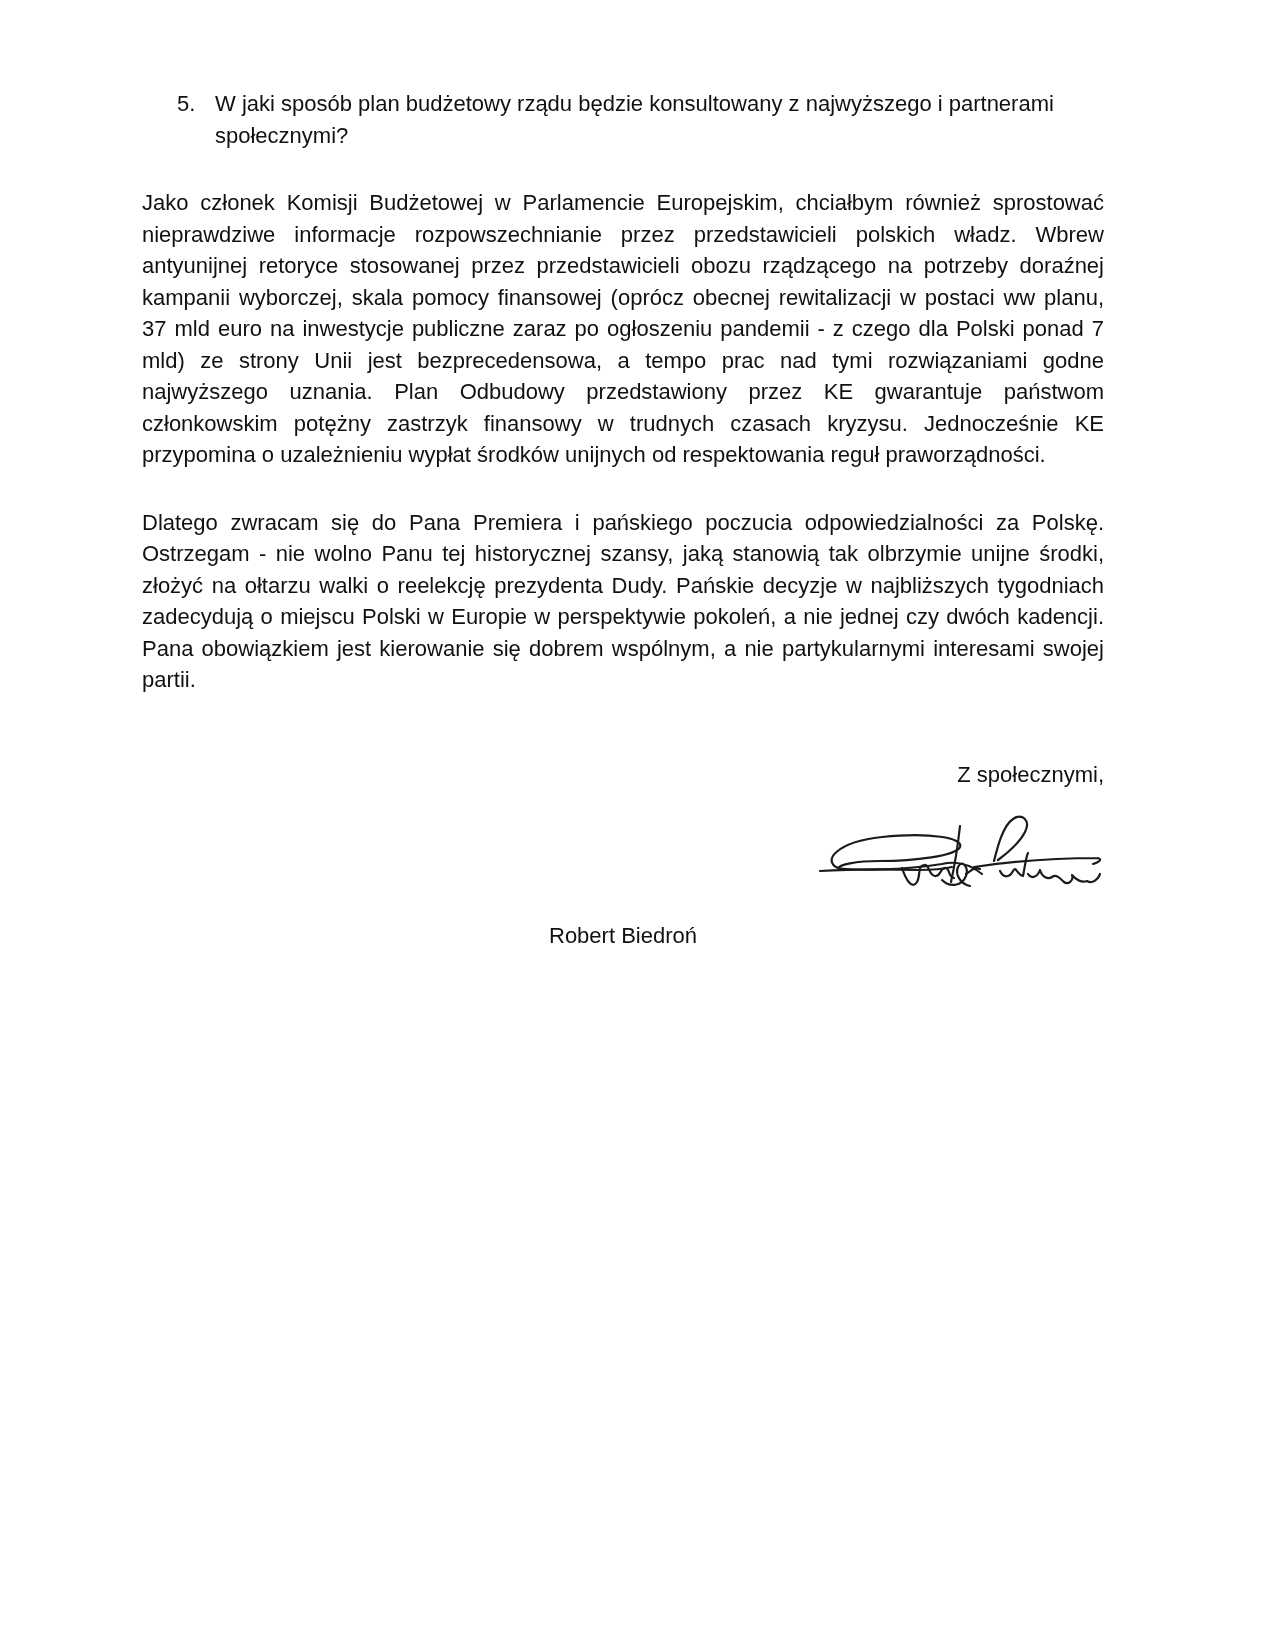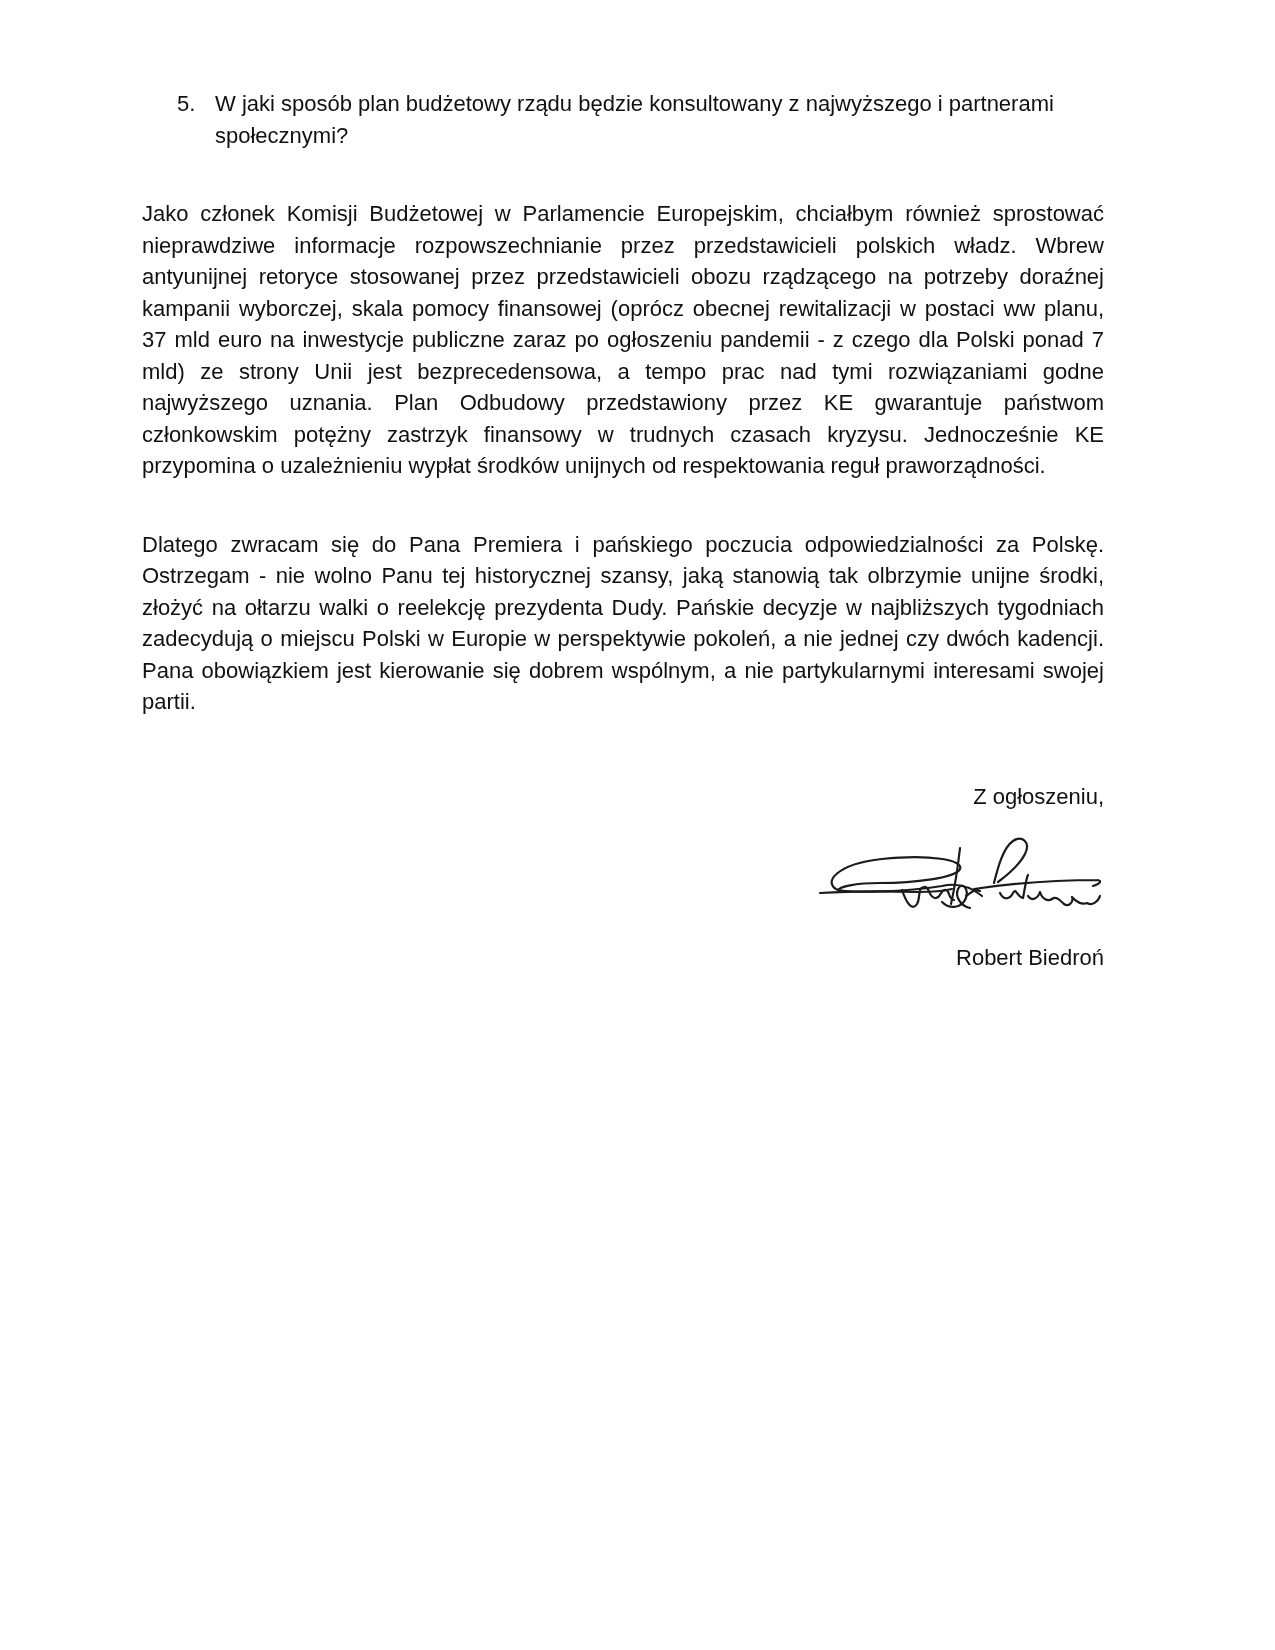--- a/index.html
+++ b/index.html
@@ -29,21 +29,21 @@
     display: flex;
     margin-left: 35px;
   }
   .question-item .num {
     flex: 0 0 38px;
   }
   .question-item .q-text {
     flex: 1 1 auto;
   }
   p.body-par {
-    margin: 47px 0 0 0;
+    margin: 36px 0 0 0;
     text-align: justify;
   }
   .valediction {
     margin-top: 63px;
     text-align: right;
   }
   .signature-wrap {
     margin-top: 24px;
     width: 290px;
     height: 80px;
@@ -57,39 +57,39 @@
   }
   .signature-wrap path {
     fill: none;
     stroke: #1b1b1b;
     stroke-width: 2.2;
     stroke-linecap: round;
     stroke-linejoin: round;
   }
   .signatory {
     margin-top: 26px;
-    text-align: right;
+    text-align: center;
   }
 </style>
 </head>
 <body>
 
 <div class="page">
   <div class="content">
 
     <div class="question-item">
       <span class="num">5.</span>
       <span class="q-text">W jaki sposób plan budżetowy rządu będzie konsultowany z najwyższego i partnerami społecznymi?</span>
     </div>
 
     <p class="body-par">Jako członek Komisji Budżetowej w Parlamencie Europejskim, chciałbym również sprostować nieprawdziwe informacje rozpowszechnianie przez przedstawicieli polskich władz. Wbrew antyunijnej retoryce stosowanej przez przedstawicieli obozu rządzącego na potrzeby doraźnej kampanii wyborczej, skala pomocy finansowej (oprócz obecnej rewitalizacji w postaci ww planu, 37 mld euro na inwestycje publiczne zaraz po ogłoszeniu pandemii - z czego dla Polski ponad 7 mld) ze strony Unii jest bezprecedensowa, a tempo prac nad tymi rozwiązaniami godne najwyższego uznania. Plan Odbudowy przedstawiony przez KE gwarantuje państwom członkowskim potężny zastrzyk finansowy w trudnych czasach kryzysu. Jednocześnie KE przypomina o uzależnieniu wypłat środków unijnych od  respektowania reguł praworządności.</p>
 
     <p class="body-par">Dlatego zwracam się do Pana Premiera i pańskiego poczucia odpowiedzialności za Polskę. Ostrzegam - nie wolno Panu tej historycznej szansy, jaką stanowią tak olbrzymie unijne środki, złożyć na ołtarzu walki o reelekcję prezydenta Dudy. Pańskie decyzje w najbliższych tygodniach zadecydują o miejscu Polski w Europie w perspektywie pokoleń, a nie jednej czy dwóch kadencji. Pana obowiązkiem jest kierowanie się dobrem wspólnym, a nie partykularnymi interesami swojej partii.</p>
 
-    <div class="valediction">Z ogłoszeniu,</div>
+    <div class="valediction">Z społecznymi,</div>
 
     <div class="signature-wrap">
       <svg viewBox="0 0 290 80" xmlns="http://www.w3.org/2000/svg" aria-hidden="true">
         <path d="M24,54 C8,47 22,28 68,23 C116,18 150,24 146,33 C142,42 100,47 66,47 C40,47 26,51 24,54 C40,57 90,56 128,50 C146,46 158,52 168,60"></path>
         <path d="M6,57 C36,55 72,55 104,56 C118,56 130,55 138,53"></path>
         <path d="M88,54 C92,66 98,76 103,68 C107,61 103,52 110,51 C116,50 114,61 121,62 C127,63 126,53 132,54 C136,55 134,63 140,64"></path>
         <path d="M146,12 C144,30 141,50 137,68 M128,66 C136,74 148,72 152,62 C155,53 148,45 144,53 C141,60 146,70 156,72"></path>
         <path d="M180,47 C184,31 189,12 199,5 C208,-1 217,6 211,18 C205,30 192,40 184,46"></path>
         <path d="M160,53 C200,47 248,44 284,44 M284,44 C288,45 286,48 279,50 M166,55 C160,53 158,56 152,60"></path>
         <path d="M186,57 C190,65 196,63 199,57 C202,51 203,61 209,62 C211,52 212,43 214,39 M214,60 C218,66 224,62 226,56 C228,63 234,66 238,63 C242,60 246,64 250,68 C254,71 260,67 258,61 C262,66 268,69 273,67 C278,70 284,66 286,60"></path>

